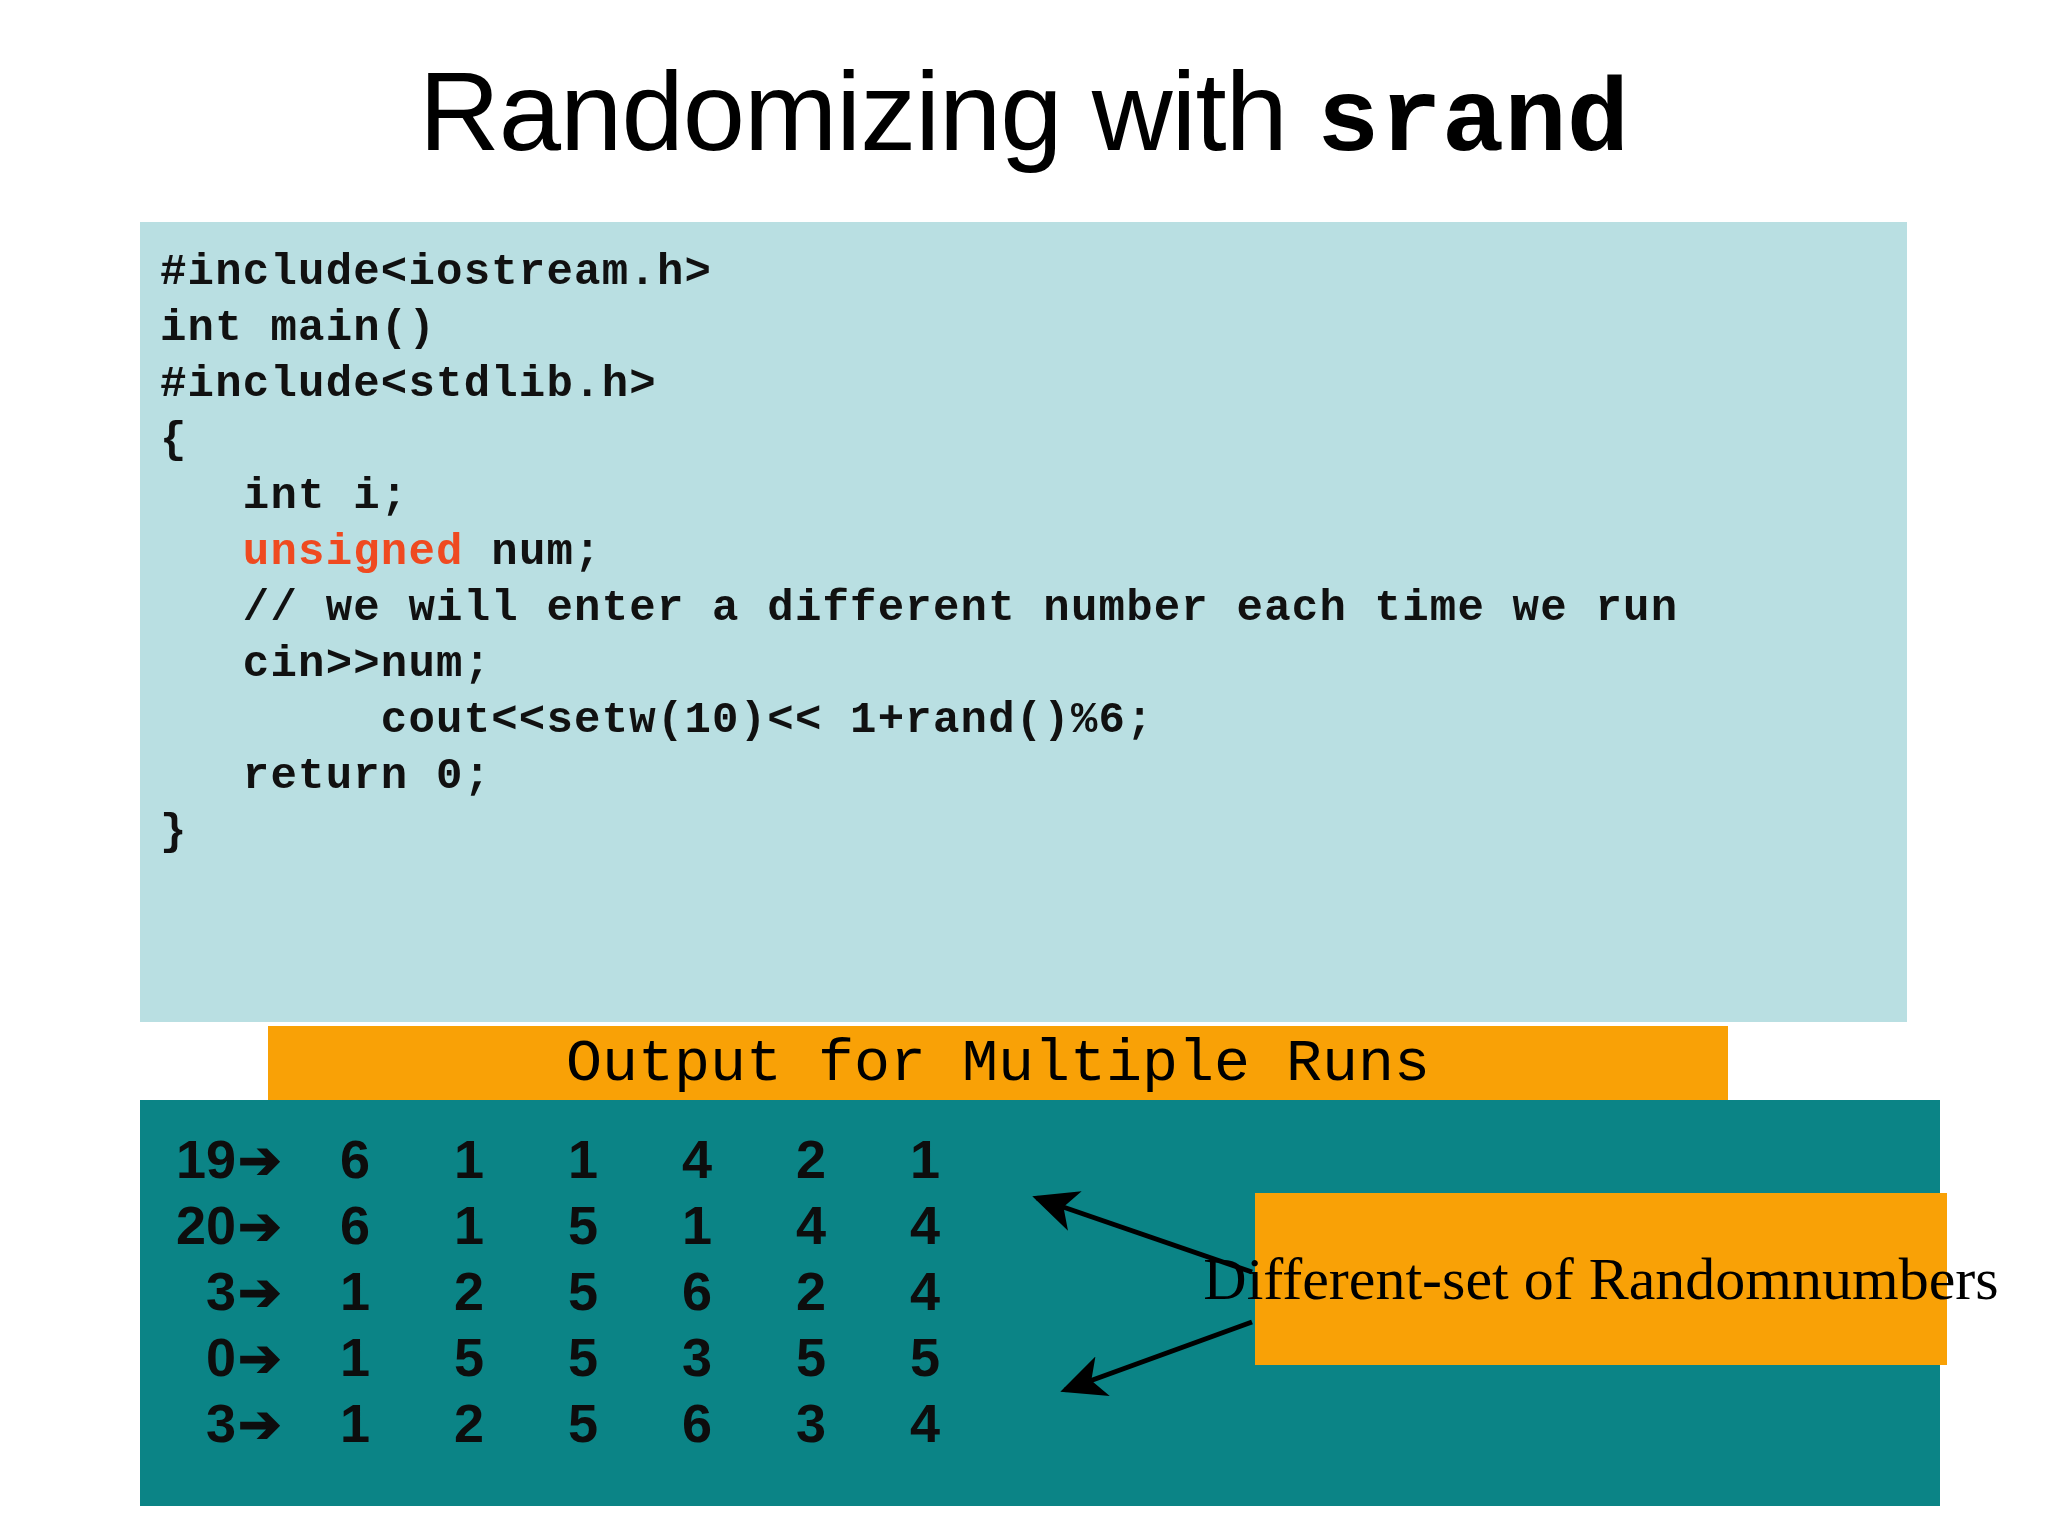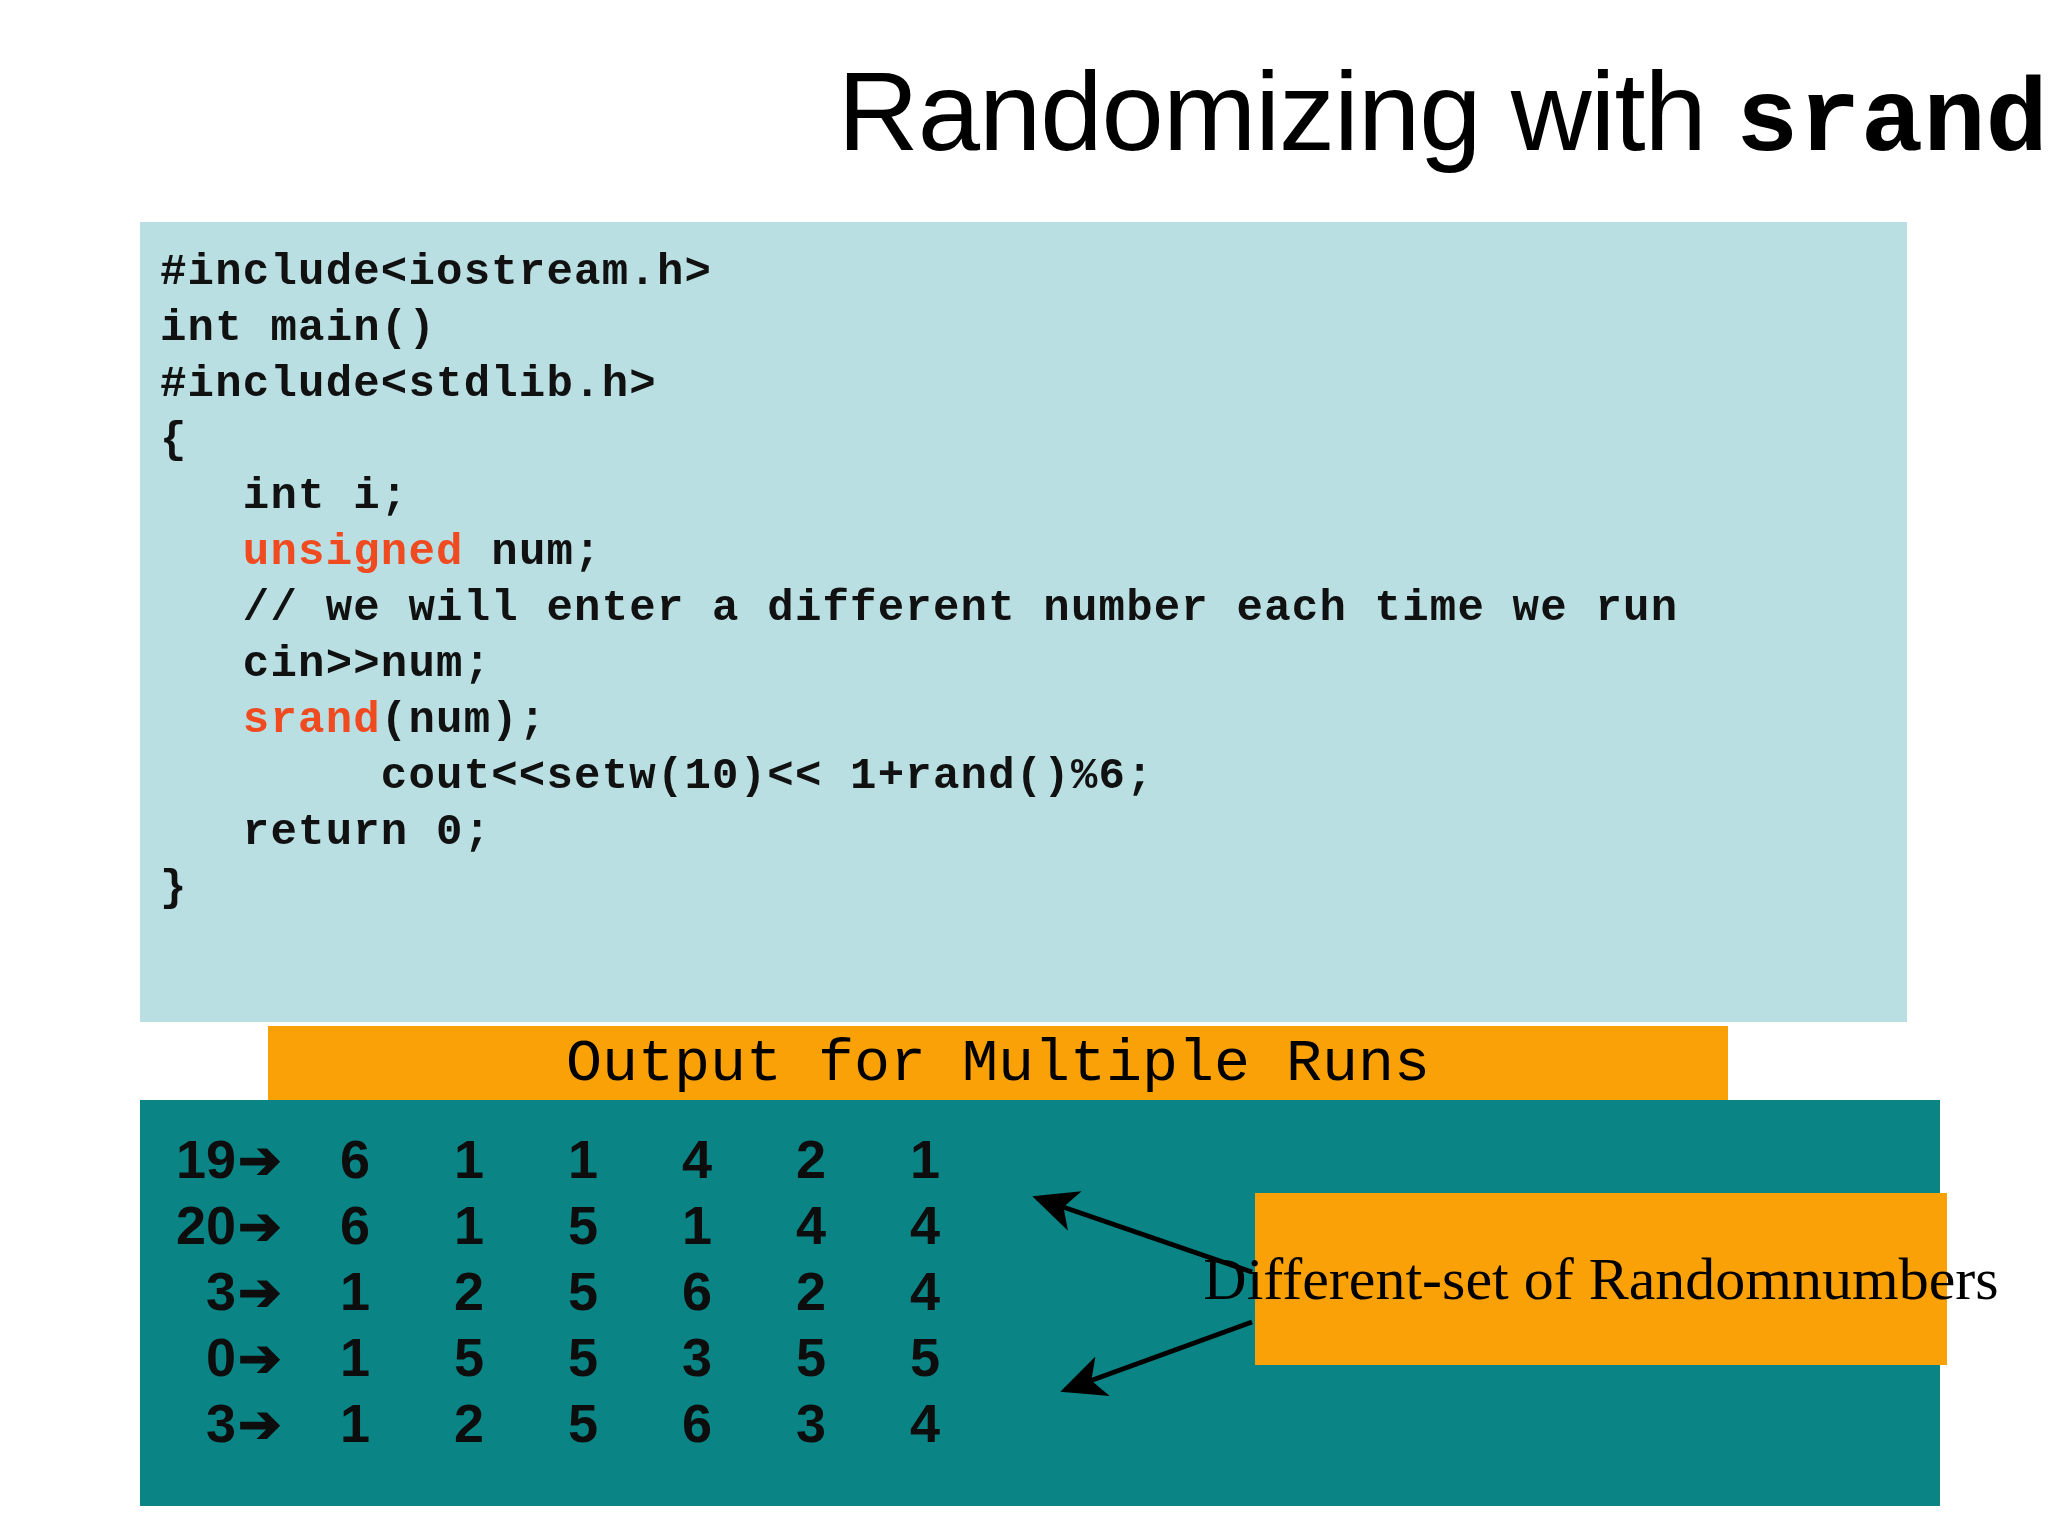--- a/index.html
+++ b/index.html
@@ -14,21 +14,21 @@
     overflow: hidden;
     font-family: "Liberation Sans", sans-serif;
   }
 
   
   #slide-title {
     position: absolute;
     left: 0;
     top: 56px;
     width: 2048px;
-    text-align: right;
+    text-align: center;
     white-space: nowrap;
     line-height: 1;
   }
   #slide-title .title-plain {
     font-family: "Liberation Sans", sans-serif;
     font-size: 112px;
     font-weight: 400;
     color: #000000;
     letter-spacing: -1px;
   }
@@ -168,21 +168,20 @@
 
 <div id="code-block">
     <div class="code-line"><span>#include&lt;iostream.h&gt;</span></div>
     <div class="code-line"><span>int main()</span></div>
     <div class="code-line"><span>#include&lt;stdlib.h&gt;</span></div>
     <div class="code-line"><span>{</span></div>
     <div class="code-line"><span>   int i;</span></div>
     <div class="code-line"><span>   </span><span class="kw-red">unsigned</span><span> num;</span></div>
     <div class="code-line"><span>   // we will enter a different number each time we run</span></div>
     <div class="code-line"><span>   cin&gt;&gt;num;</span></div>
-    <div class="code-line"><span>   </span><span class="kw-red">srand</span><span>(num);</span></div>
     <div class="code-line"><span>        cout&lt;&lt;setw(10)&lt;&lt; 1+rand()%6;</span></div>
     <div class="code-line"><span>   return 0;</span></div>
     <div class="code-line"><span>}</span></div>
   </div>
 
 <div id="output-banner">
   <span id="output-banner-label">Output for Multiple Runs</span>
 </div>
 
 <div id="output-panel">

